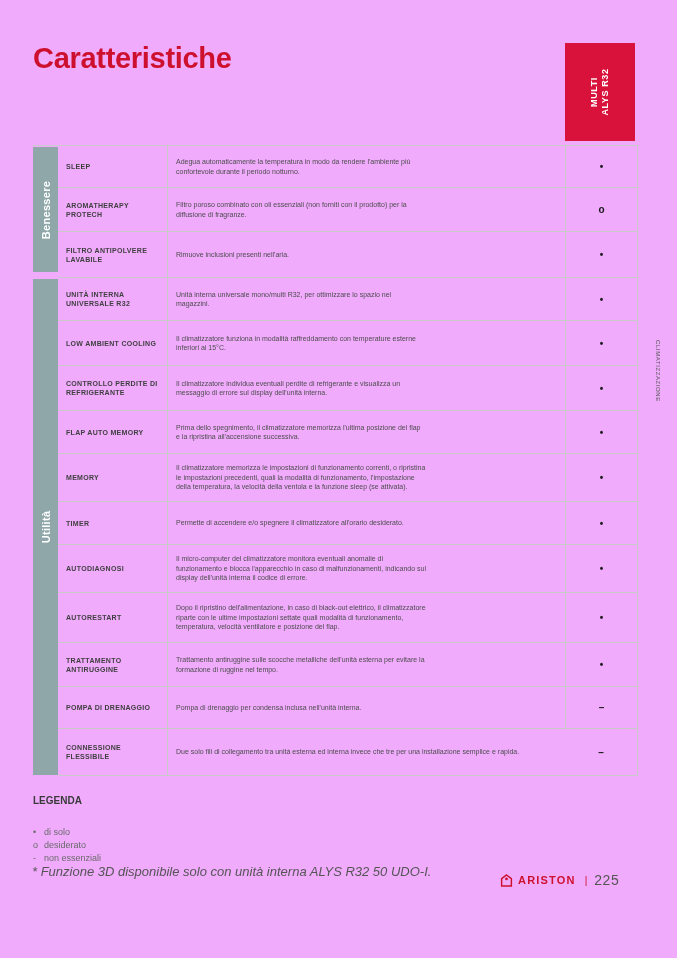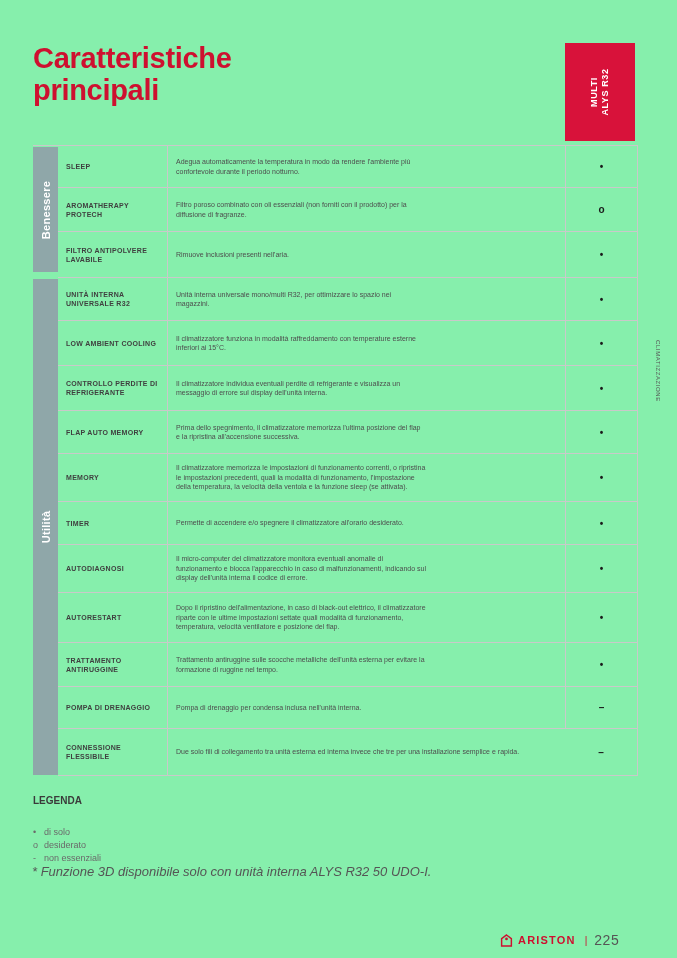--- a/index.html
+++ b/index.html
@@ -1,18 +1,18 @@
 <!DOCTYPE html>
 <html><head>
 <meta charset="utf-8">
 <style>
   * { margin:0; padding:0; box-sizing:border-box; }
   html,body { background:#e8e8e8; }
   .page {
-    position:relative; width:677px; height:958px; background:#86efac;
+    position:relative; width:677px; height:958px; background:#f0abfc;
     font-family:"Liberation Sans", sans-serif; overflow:hidden; margin:0 auto;
   }
   
   .title {
     position:absolute; left:33px; top:42px;
     font-size:29px; font-weight:700; color:#ce102f; line-height:32px; letter-spacing:-0.3px;
   }
   
   .side-tab {
     position:absolute; left:565px; top:43px; width:70px; height:98px;
@@ -56,34 +56,33 @@
   .frow.wide-desc .cell-desc p { max-width:none; white-space:nowrap; }
   .frow.wide-desc .cell-sym { border-left:none; }
   
   .legend { position:absolute; left:33px; top:795px; }
   .legend-title { font-size:10px; font-weight:700; color:#3a3a3a; margin-bottom:20px; }
   .legend-item { font-size:9px; color:#6a6a6a; line-height:13px; display:flex; }
   .legend-item .sym { width:11px; }
   
   .footnote { position:absolute; left:32px; top:864px; font-size:13px; font-style:italic; color:#555; }
   
-  .footer { position:absolute; left:500px; top:932px; display:flex; align-items:center; }
+  .footer { position:absolute; left:500px; top:872px; display:flex; align-items:center; }
   .brand-icon { width:13px; height:13px; margin-right:5px; }
   .brand-name { font-size:11px; font-weight:700; color:#ce102f; letter-spacing:1.2px; }
   .footer-sep { color:#ce102f; font-size:10px; margin:0 7px 0 9px; font-weight:400; }
   .page-num { font-size:14px; color:#555; letter-spacing:0.5px; }
 </style>
 </head>
 <body>
 
 <div class="page">
 
   <div class="title">
     <div>Caratteristiche</div>
-    <div>principali</div>
   </div>
 
   <div class="side-tab">
     <div class="tab-text">
       <div>MULTI</div>
       <div>ALYS R32</div>
     </div>
   </div>
 
   <div class="vertical-label">CLIMATIZZAZIONE</div>

